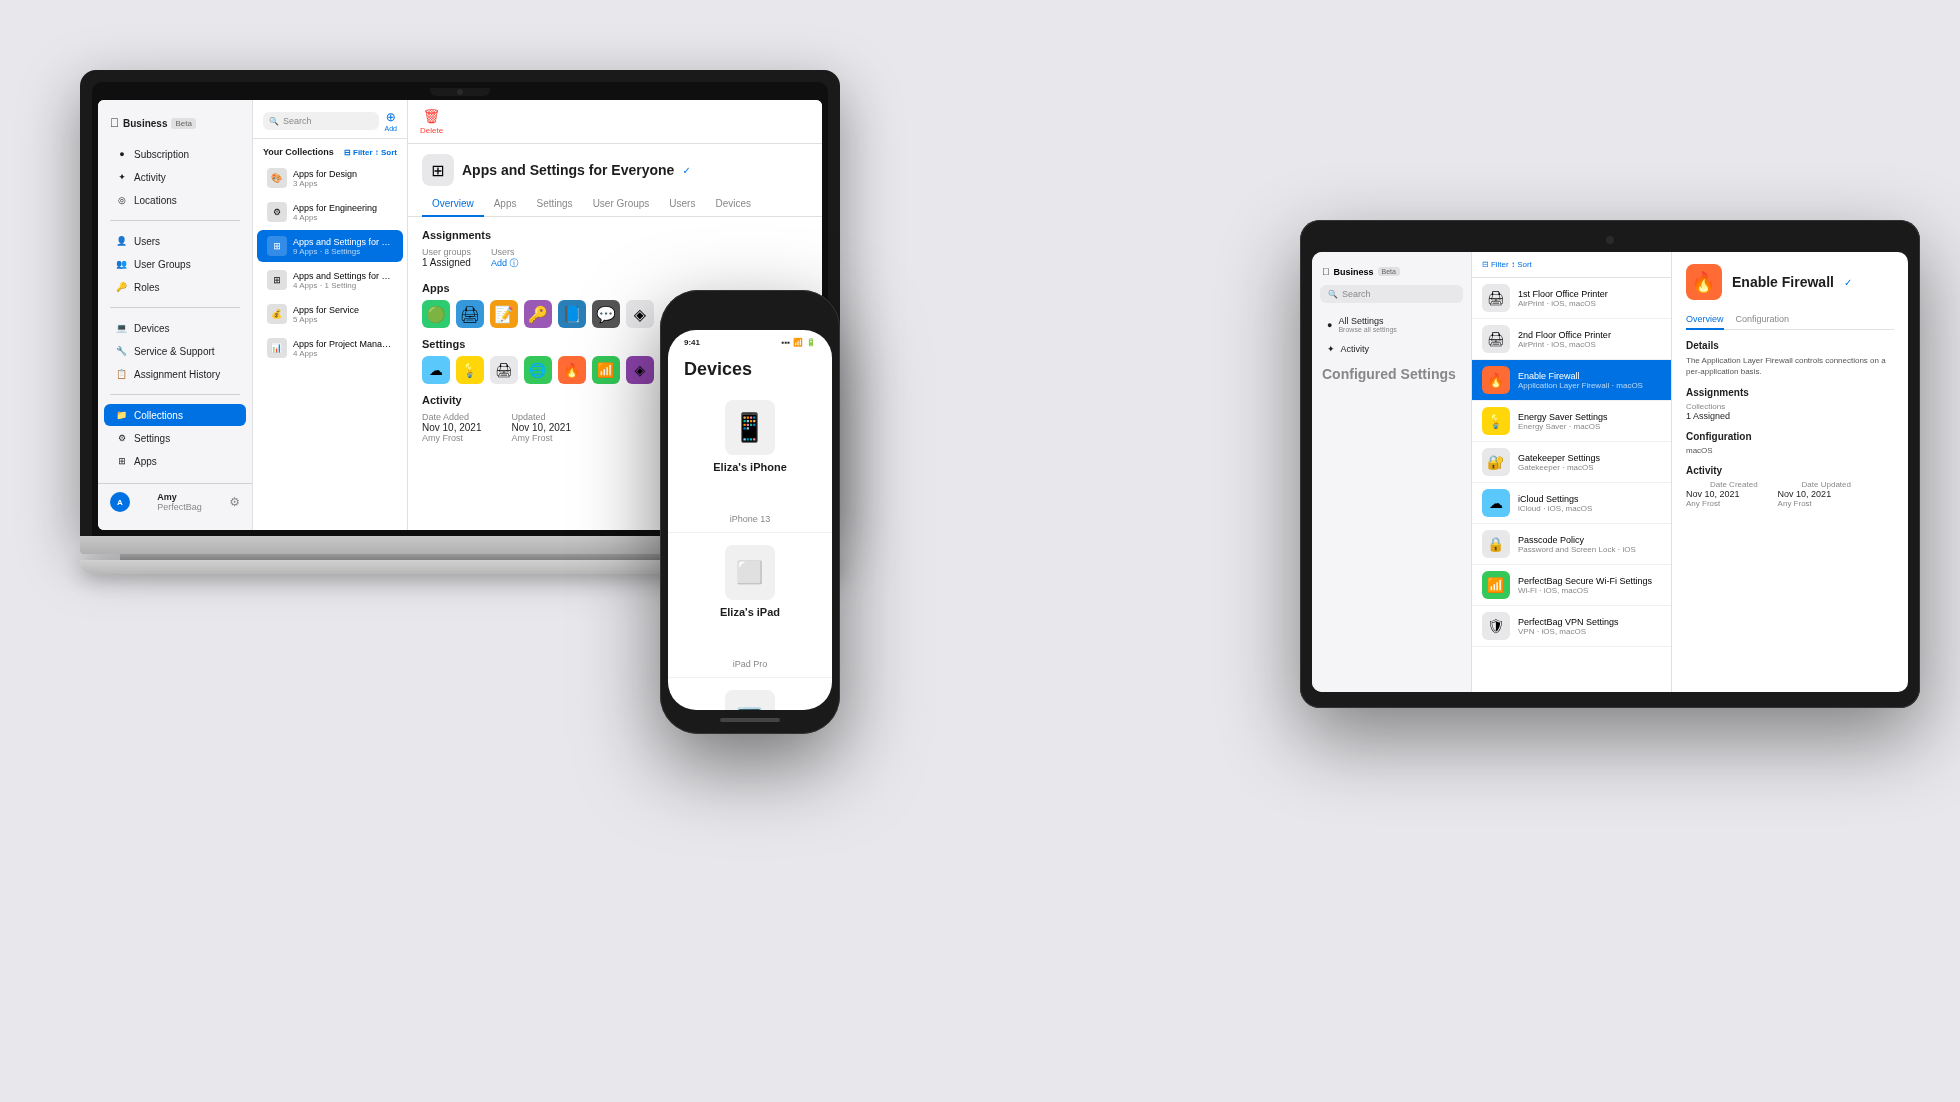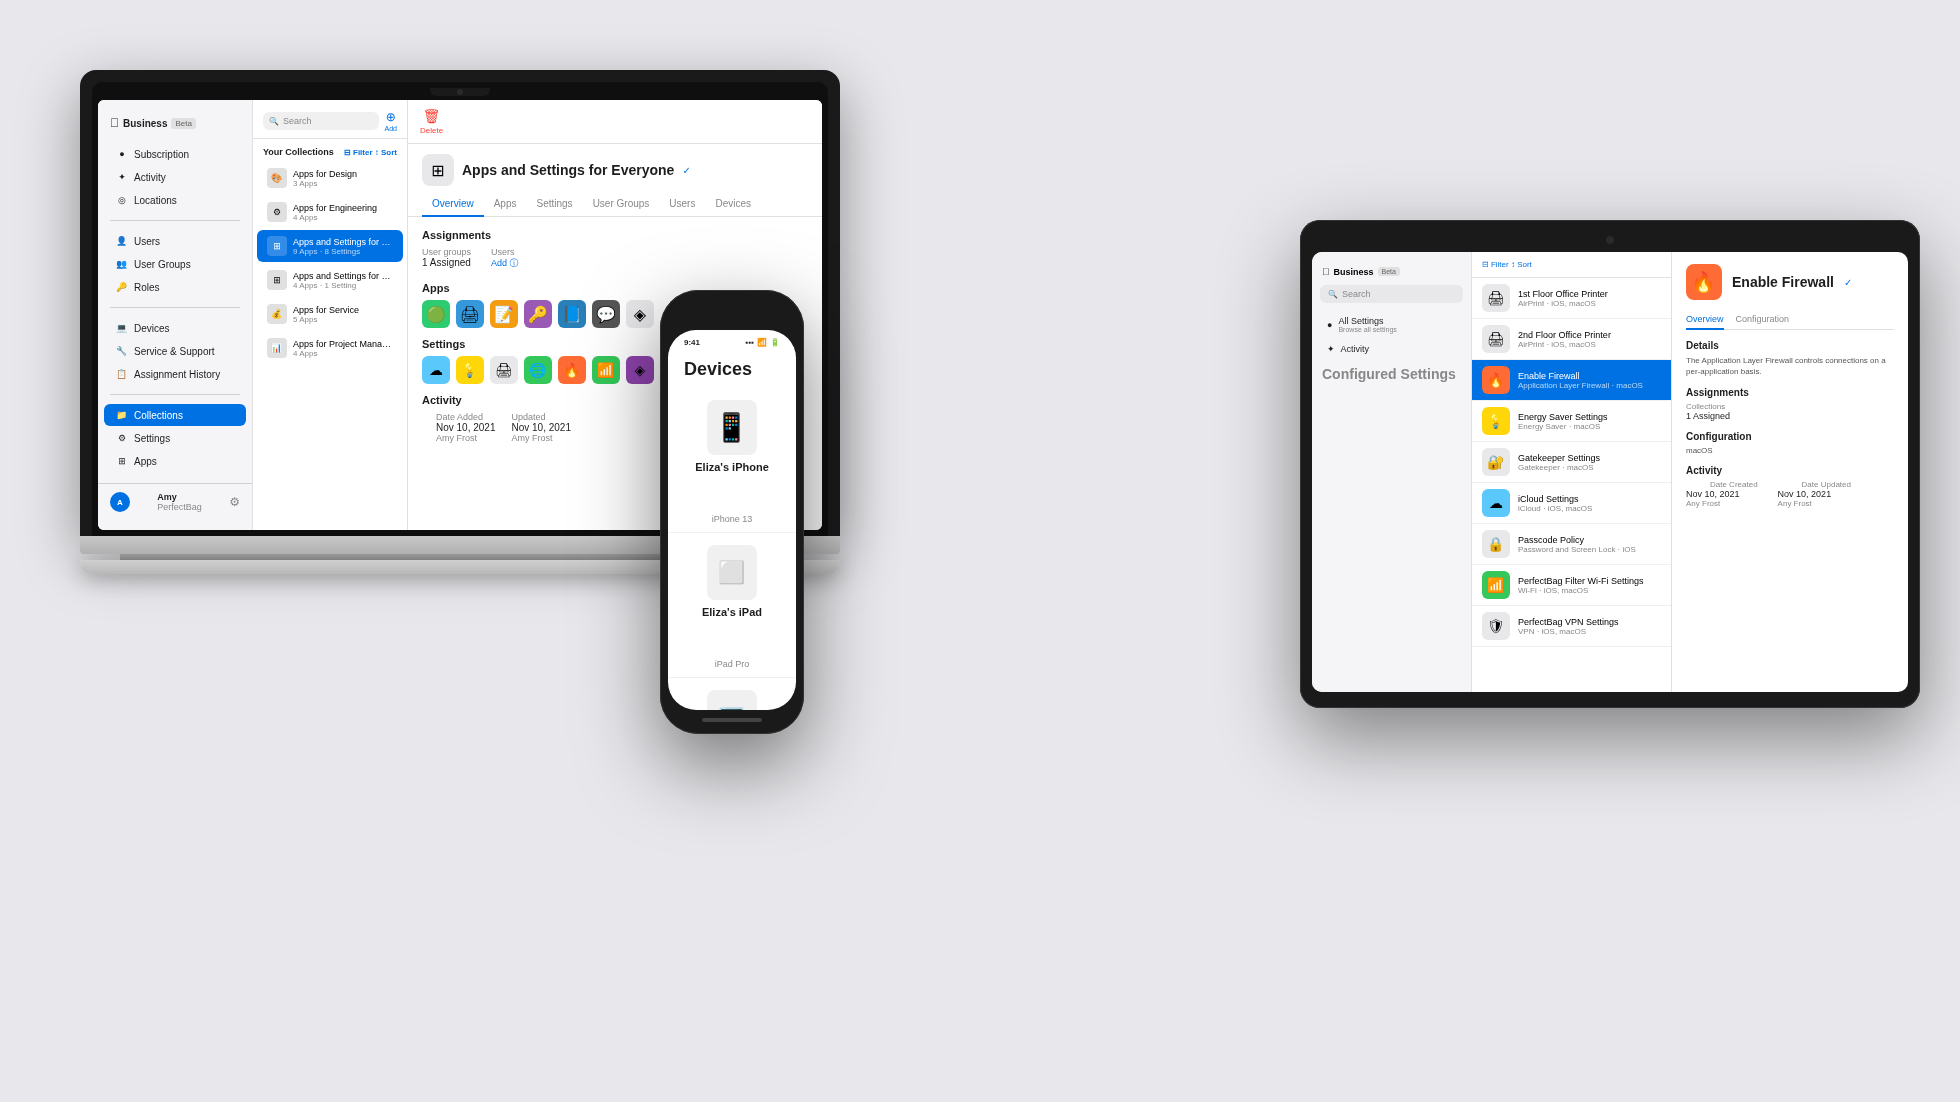--- a/index.html
+++ b/index.html
@@ -354,34 +354,33 @@
       width: 28px;
       height: 28px;
       border-radius: 6px;
       display: flex;
       align-items: center;
       justify-content: center;
       font-size: 14px;
     }
     .activity-section {
       display: flex;
-      gap: 16px;
-      margin-left: 14px;
+      gap: 30px;
     }
     .activity-item { }
     .activity-label { font-size: 9px; color: #888; }
     .activity-date { font-size: 10px; font-weight: 500; color: #1d1d1f; }
     .activity-person { font-size: 9px; color: #888; }
 
     
     .iphone {
       position: absolute;
       left: 660px;
       top: 290px;
-      width: 144px;
+      width: 180px;
       z-index: 10;
     }
     .iphone-body {
       background: #1a1a1a;
       border-radius: 38px;
       padding: 12px 8px;
       box-shadow: 0 30px 80px rgba(0,0,0,0.5), inset 0 0 0 1px #333;
     }
     .iphone-notch {
       width: 70px;
@@ -938,21 +937,21 @@
           <div class="ipad-list-item">
             <div class="ipad-setting-icon" style="background:#e8e8ea;">🔒</div>
             <div class="ipad-setting-info">
               <div class="ipad-setting-name">Passcode Policy</div>
               <div class="ipad-setting-meta">Password and Screen Lock · iOS</div>
             </div>
           </div>
           <div class="ipad-list-item">
             <div class="ipad-setting-icon" style="background:#34c759;">📶</div>
             <div class="ipad-setting-info">
-              <div class="ipad-setting-name">PerfectBag Filter Wi-Fi Settings</div>
+              <div class="ipad-setting-name">PerfectBag Secure Wi-Fi Settings</div>
               <div class="ipad-setting-meta">Wi-Fi · iOS, macOS</div>
             </div>
           </div>
           <div class="ipad-list-item">
             <div class="ipad-setting-icon" style="background:#e8e8ea;">🛡</div>
             <div class="ipad-setting-info">
               <div class="ipad-setting-name">PerfectBag VPN Settings</div>
               <div class="ipad-setting-meta">VPN · iOS, macOS</div>
             </div>
           </div>

